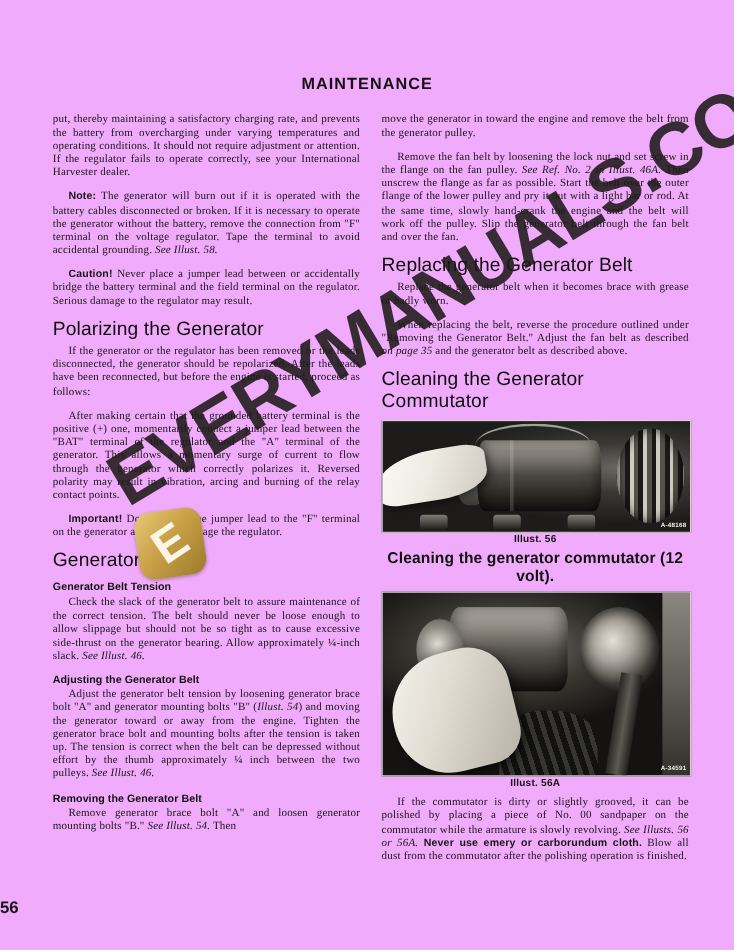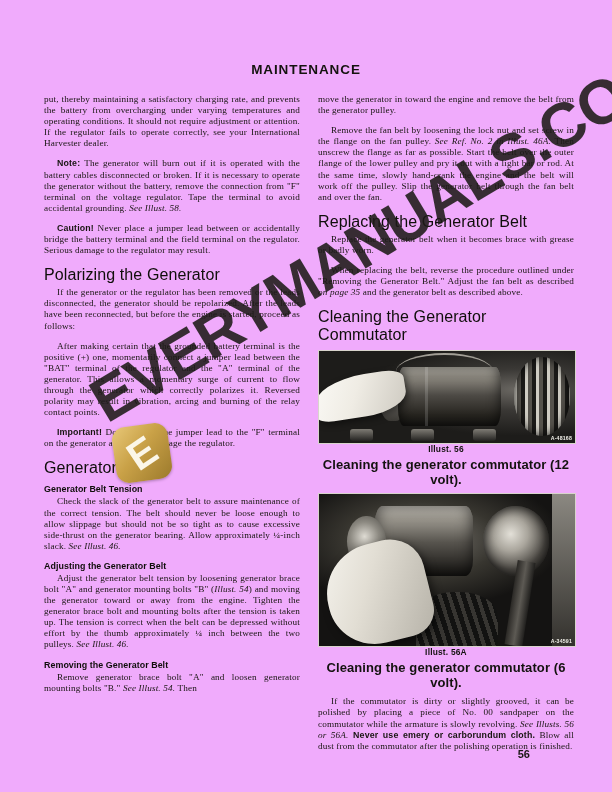--- a/index.html
+++ b/index.html
@@ -230,23 +230,23 @@
     position: absolute; right: 0%; top: 0%; width: 9%; height: 100%;
     background: linear-gradient(180deg, #8b8881, #33312d);
   }
 
   
   .page-number {
     position: absolute;
     left: 0;
     top: 748px;
     width: 530px;
-    text-align: right;
-    font-family: "Liberation Sans", sans-serif;
-    font-size: 11px;
+    text-align: left;
+    font-family: "Liberation Sans", sans-serif;
+    font-size: 14px;
     font-weight: bold;
     color: #1a1714;
   }
 
   
   .watermark {
     position: absolute;
     left: 96px;
     top: 250px;
     width: 470px;
@@ -375,21 +375,20 @@
           <div class="drive-pulley"></div>
           <div class="belt"></div>
           <div class="small-pulley"></div>
           <div class="fan"></div>
           <div class="hand"></div>
         </div>
         <div class="photo-code">A-34591</div>
       </div>
       <div class="fig-caption">
         <div class="fig-num">Illust. 56A</div>
-        <div class="fig-text">Cleaning the generator commutator (6 volt).</div>
       </div>
     </div>
 
     <p class="body" style="margin-top:6px;"><span>If the commutator is dirty or slightly grooved, it can be polished by placing a piece of No. 00 sandpaper on the commutator while the armature is slowly revolving. </span><span class="ital">See Illusts. 56 or 56A.</span><span class="bold-sans"> Never use emery or carborundum cloth.</span><span> Blow all dust from the commutator after the polishing operation is finished.</span></p>
 
   </div>
 
   <div class="page-number">56</div>
 
   <div class="watermark">

